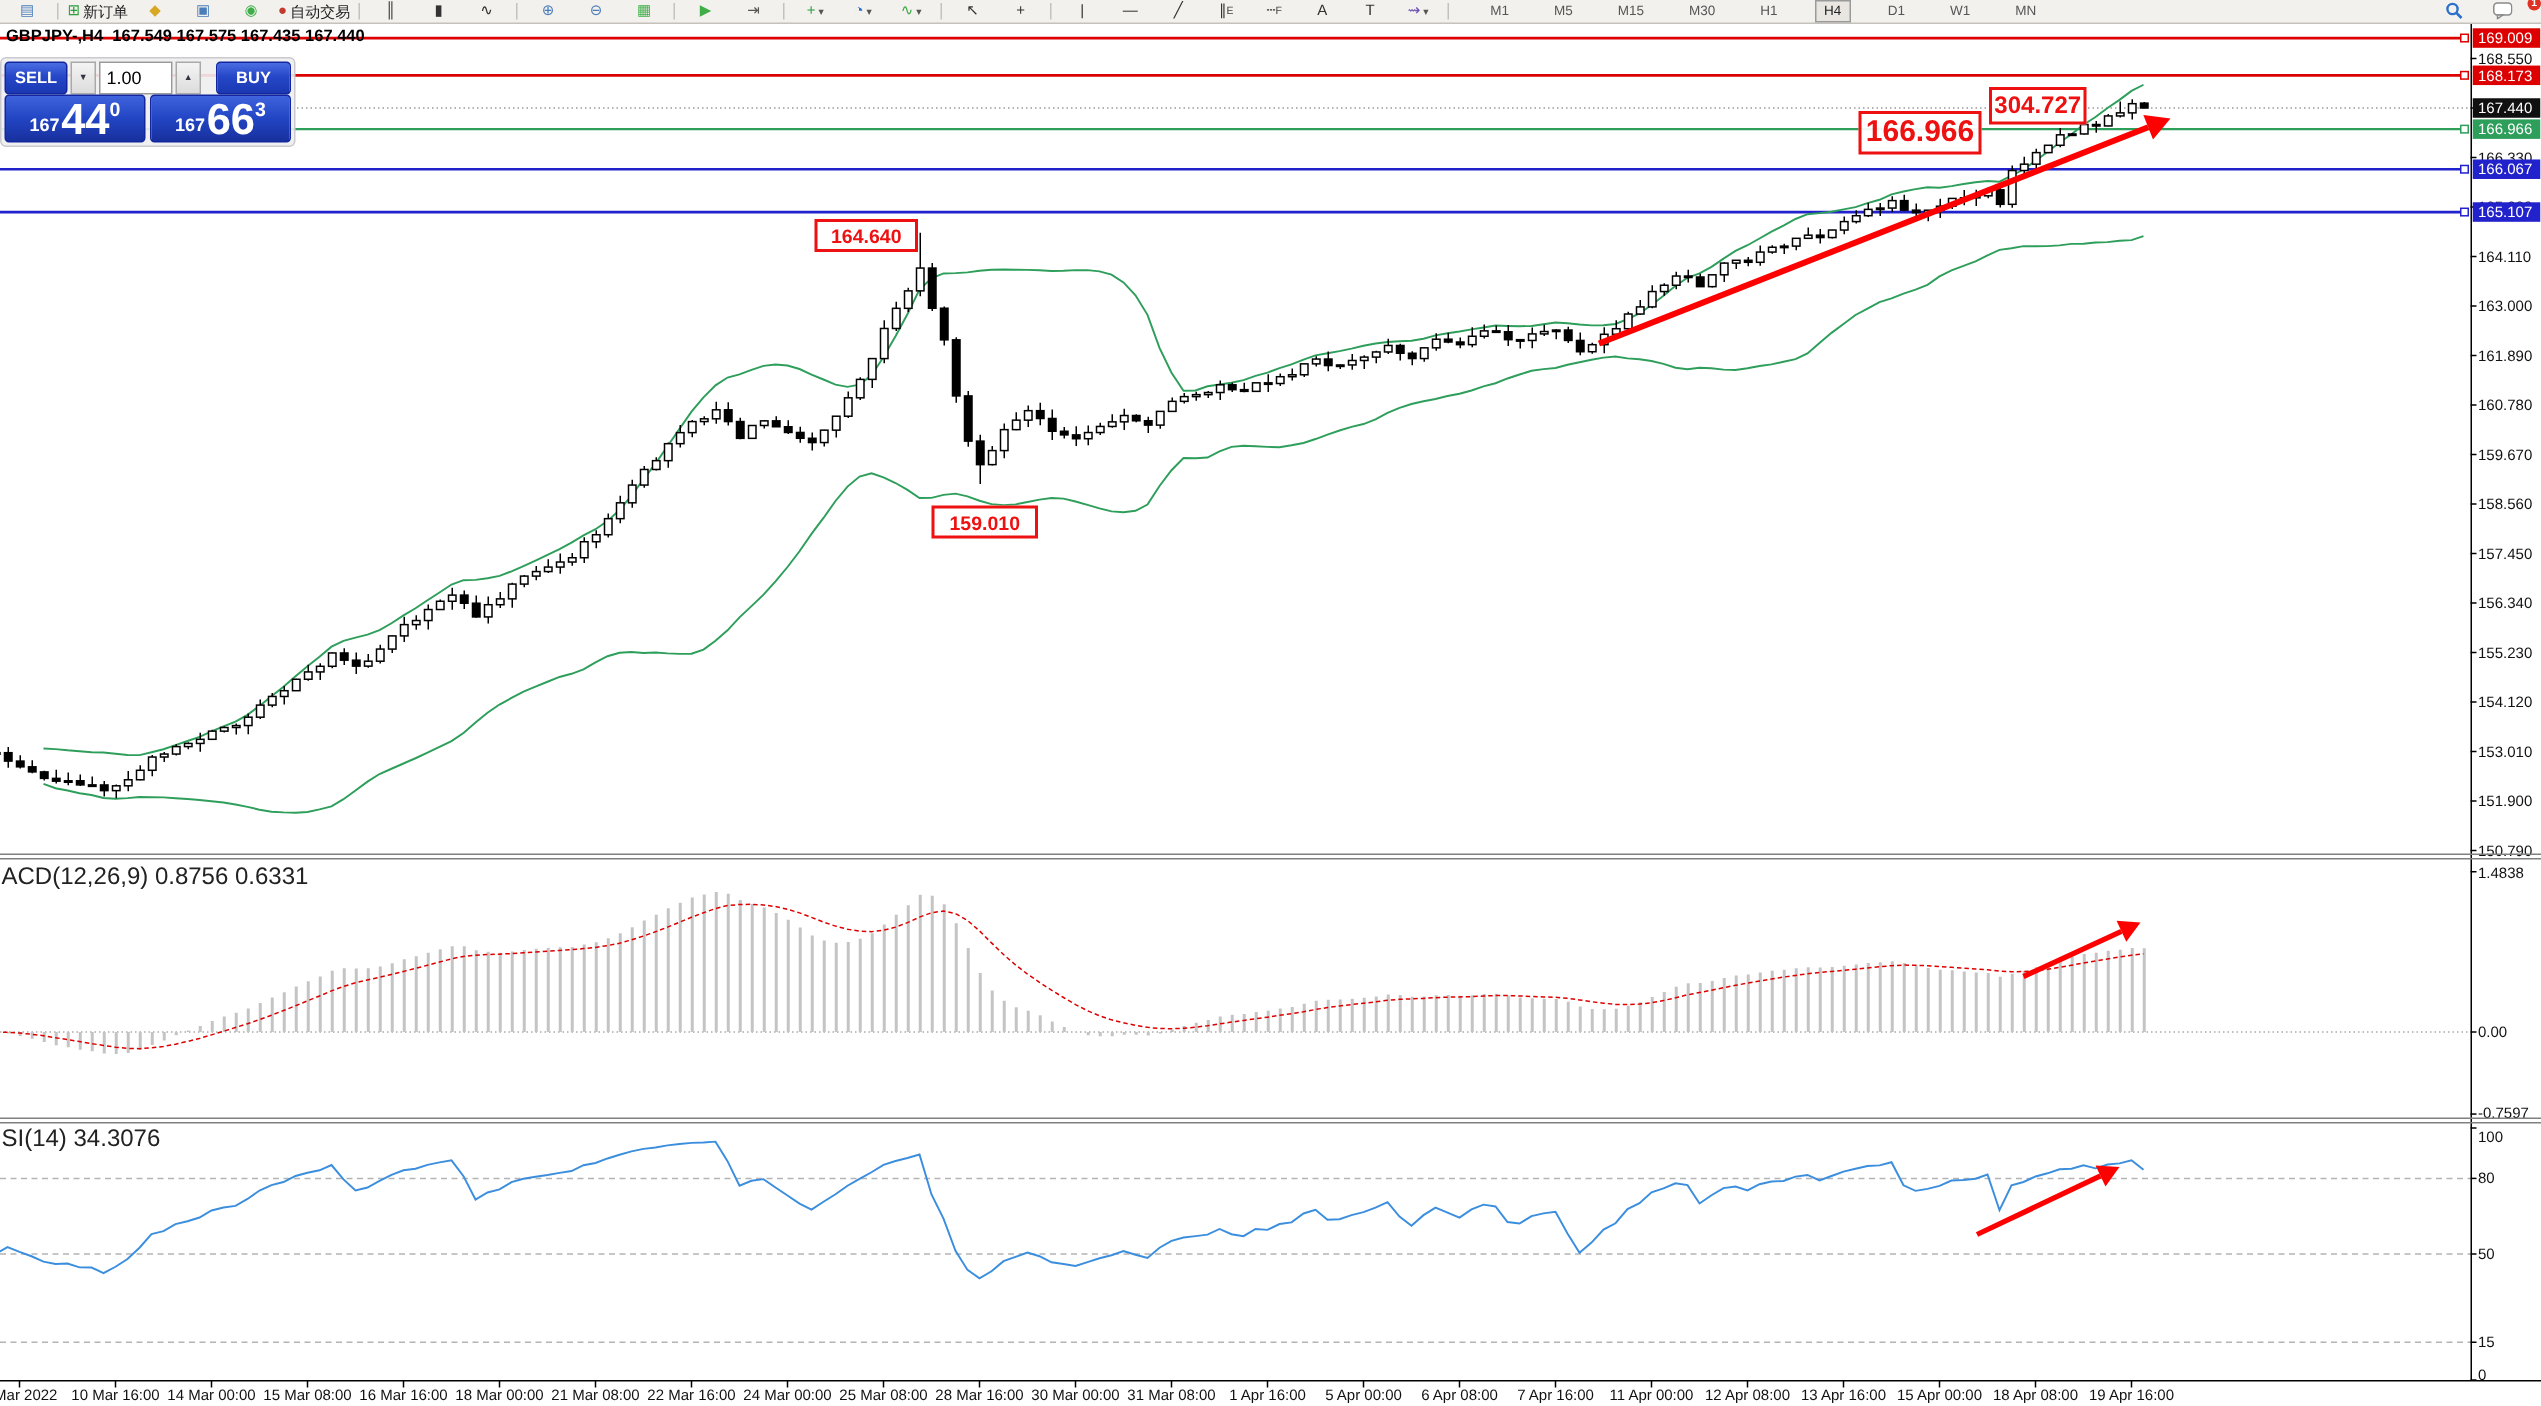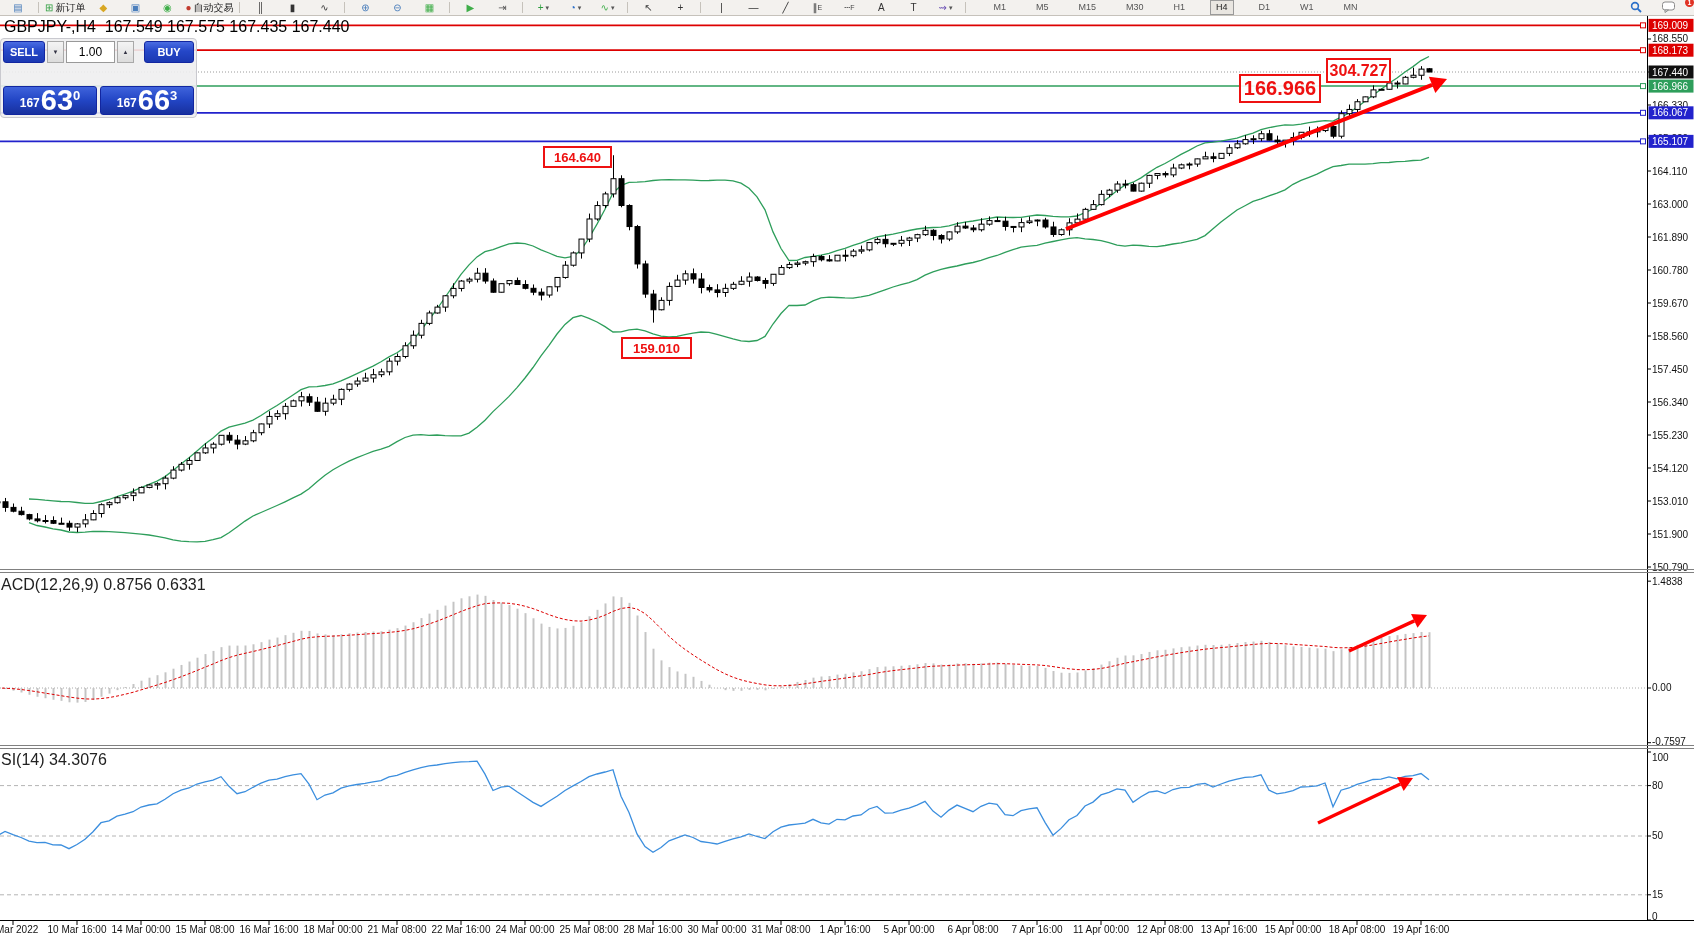--- a/index.html
+++ b/index.html
@@ -17,38 +17,38 @@
   .tb-item .caret{font-size:7px;color:#555;}
   .tb-sep{width:1px;height:11px;background:#c6c2bb;margin:0 2px;flex:none;}
   .tb-spring{flex:1;}
   .tf{padding:0 5px;font-size:9px;color:#555;height:13px;line-height:13px;margin-left:16px;}
   .tf.active{border:1px solid #9a9a9a;background:#e9e6e1;color:#222;}
   .badge{position:absolute;right:-4px;top:-3px;width:9px;height:9px;border-radius:50%;
          background:#e03224;color:#fff;font-size:7px;line-height:9px;text-align:center;font-weight:bold;}
   
   #chart-window{position:absolute;inset:15px 0 0 0;}
   svg{position:absolute;top:0;left:0;}
-  .quote-header{position:absolute;left:4px;top:3px;font-size:16px;font-weight:normal;
+  .quote-header{position:absolute;left:4px;top:3px;font-size:11px;font-weight:bold;
                 color:#000;z-index:10;white-space:pre;}
   .ind-label{position:absolute;left:1px;font-size:16px;color:#222;z-index:10;white-space:pre;}
   .ann{position:absolute;border:2px solid #ee1111;color:#ee1111;background:rgba(255,255,255,0.92);
        font-weight:bold;display:flex;align-items:center;justify-content:center;z-index:20;
        font-family:"Liberation Sans",sans-serif;}
   
   .trade-panel{position:absolute;left:0;top:23px;width:197px;z-index:30;background:rgba(238,238,240,0.9);
                border:1px solid #c9c9cf;border-radius:4px;padding:2px;box-sizing:border-box;}
   .tp-row1{display:flex;height:22px;gap:2px;align-items:stretch;}
-  .tp-row2{display:flex;gap:3px;margin-top:20px;height:32px;align-items:flex-end;}
+  .tp-row2{display:flex;gap:3px;margin-top:0;height:32px;}
   .tp-btn{border:1px solid #1226a0;border-radius:3px;color:#fff;font-weight:bold;font-size:11px;
           background:linear-gradient(180deg,#4a6ce2 0%,#2547c8 45%,#1b38b2 100%);
           font-family:"Liberation Sans",sans-serif;padding:0;}
   .sell{width:42px;} .buy{width:50px;margin-left:8px;}
   .spin{width:17px;border:1px solid #a9a9a9;background:linear-gradient(#f4f4f4,#dcdcdc);
         color:#334;font-size:6px;padding:0;}
-  .vol{flex:1;min-width:0;border:1px solid #999;font-size:12px;text-align:center;
+  .vol{flex:1;min-width:0;border:1px solid #999;font-size:12px;text-align:left;
        padding:0 4px;font-family:"Liberation Sans",sans-serif;}
   .px{flex:1;border-radius:3px;border:1px solid #1226a0;color:#fff;
       background:linear-gradient(180deg,#3f63dc 0%,#2245c4 50%,#18309e 100%);
       display:flex;align-items:flex-end;justify-content:center;padding-bottom:1px;}
   .px .pfx{font-size:12px;font-weight:bold;margin:0 1px 3px 0;}
   .px .big{font-size:29px;font-weight:bold;line-height:26px;}
   .px .sup{font-size:13px;font-weight:bold;align-self:flex-start;margin-top:1px;}
 </style>
 </head>
 <body>
@@ -902,21 +902,21 @@
     <div class="tp-row1">
       <button class="tp-btn sell">SELL</button>
       <button class="spin">▼</button>
       <input class="vol" readonly="" value="1.00" style="">
       <button class="spin">▲</button>
       <button class="tp-btn buy">BUY</button>
     </div>
     <div class="tp-row2">
       <div class="px">
         <span class="pfx">167</span>
-        <span class="big">63</span>
+        <span class="big">44</span>
         <span class="sup">0</span>
       </div>
       <div class="px">
         <span class="pfx">167</span>
         <span class="big">66</span>
         <span class="sup">3</span>
       </div>
     </div>
   </div>
 

